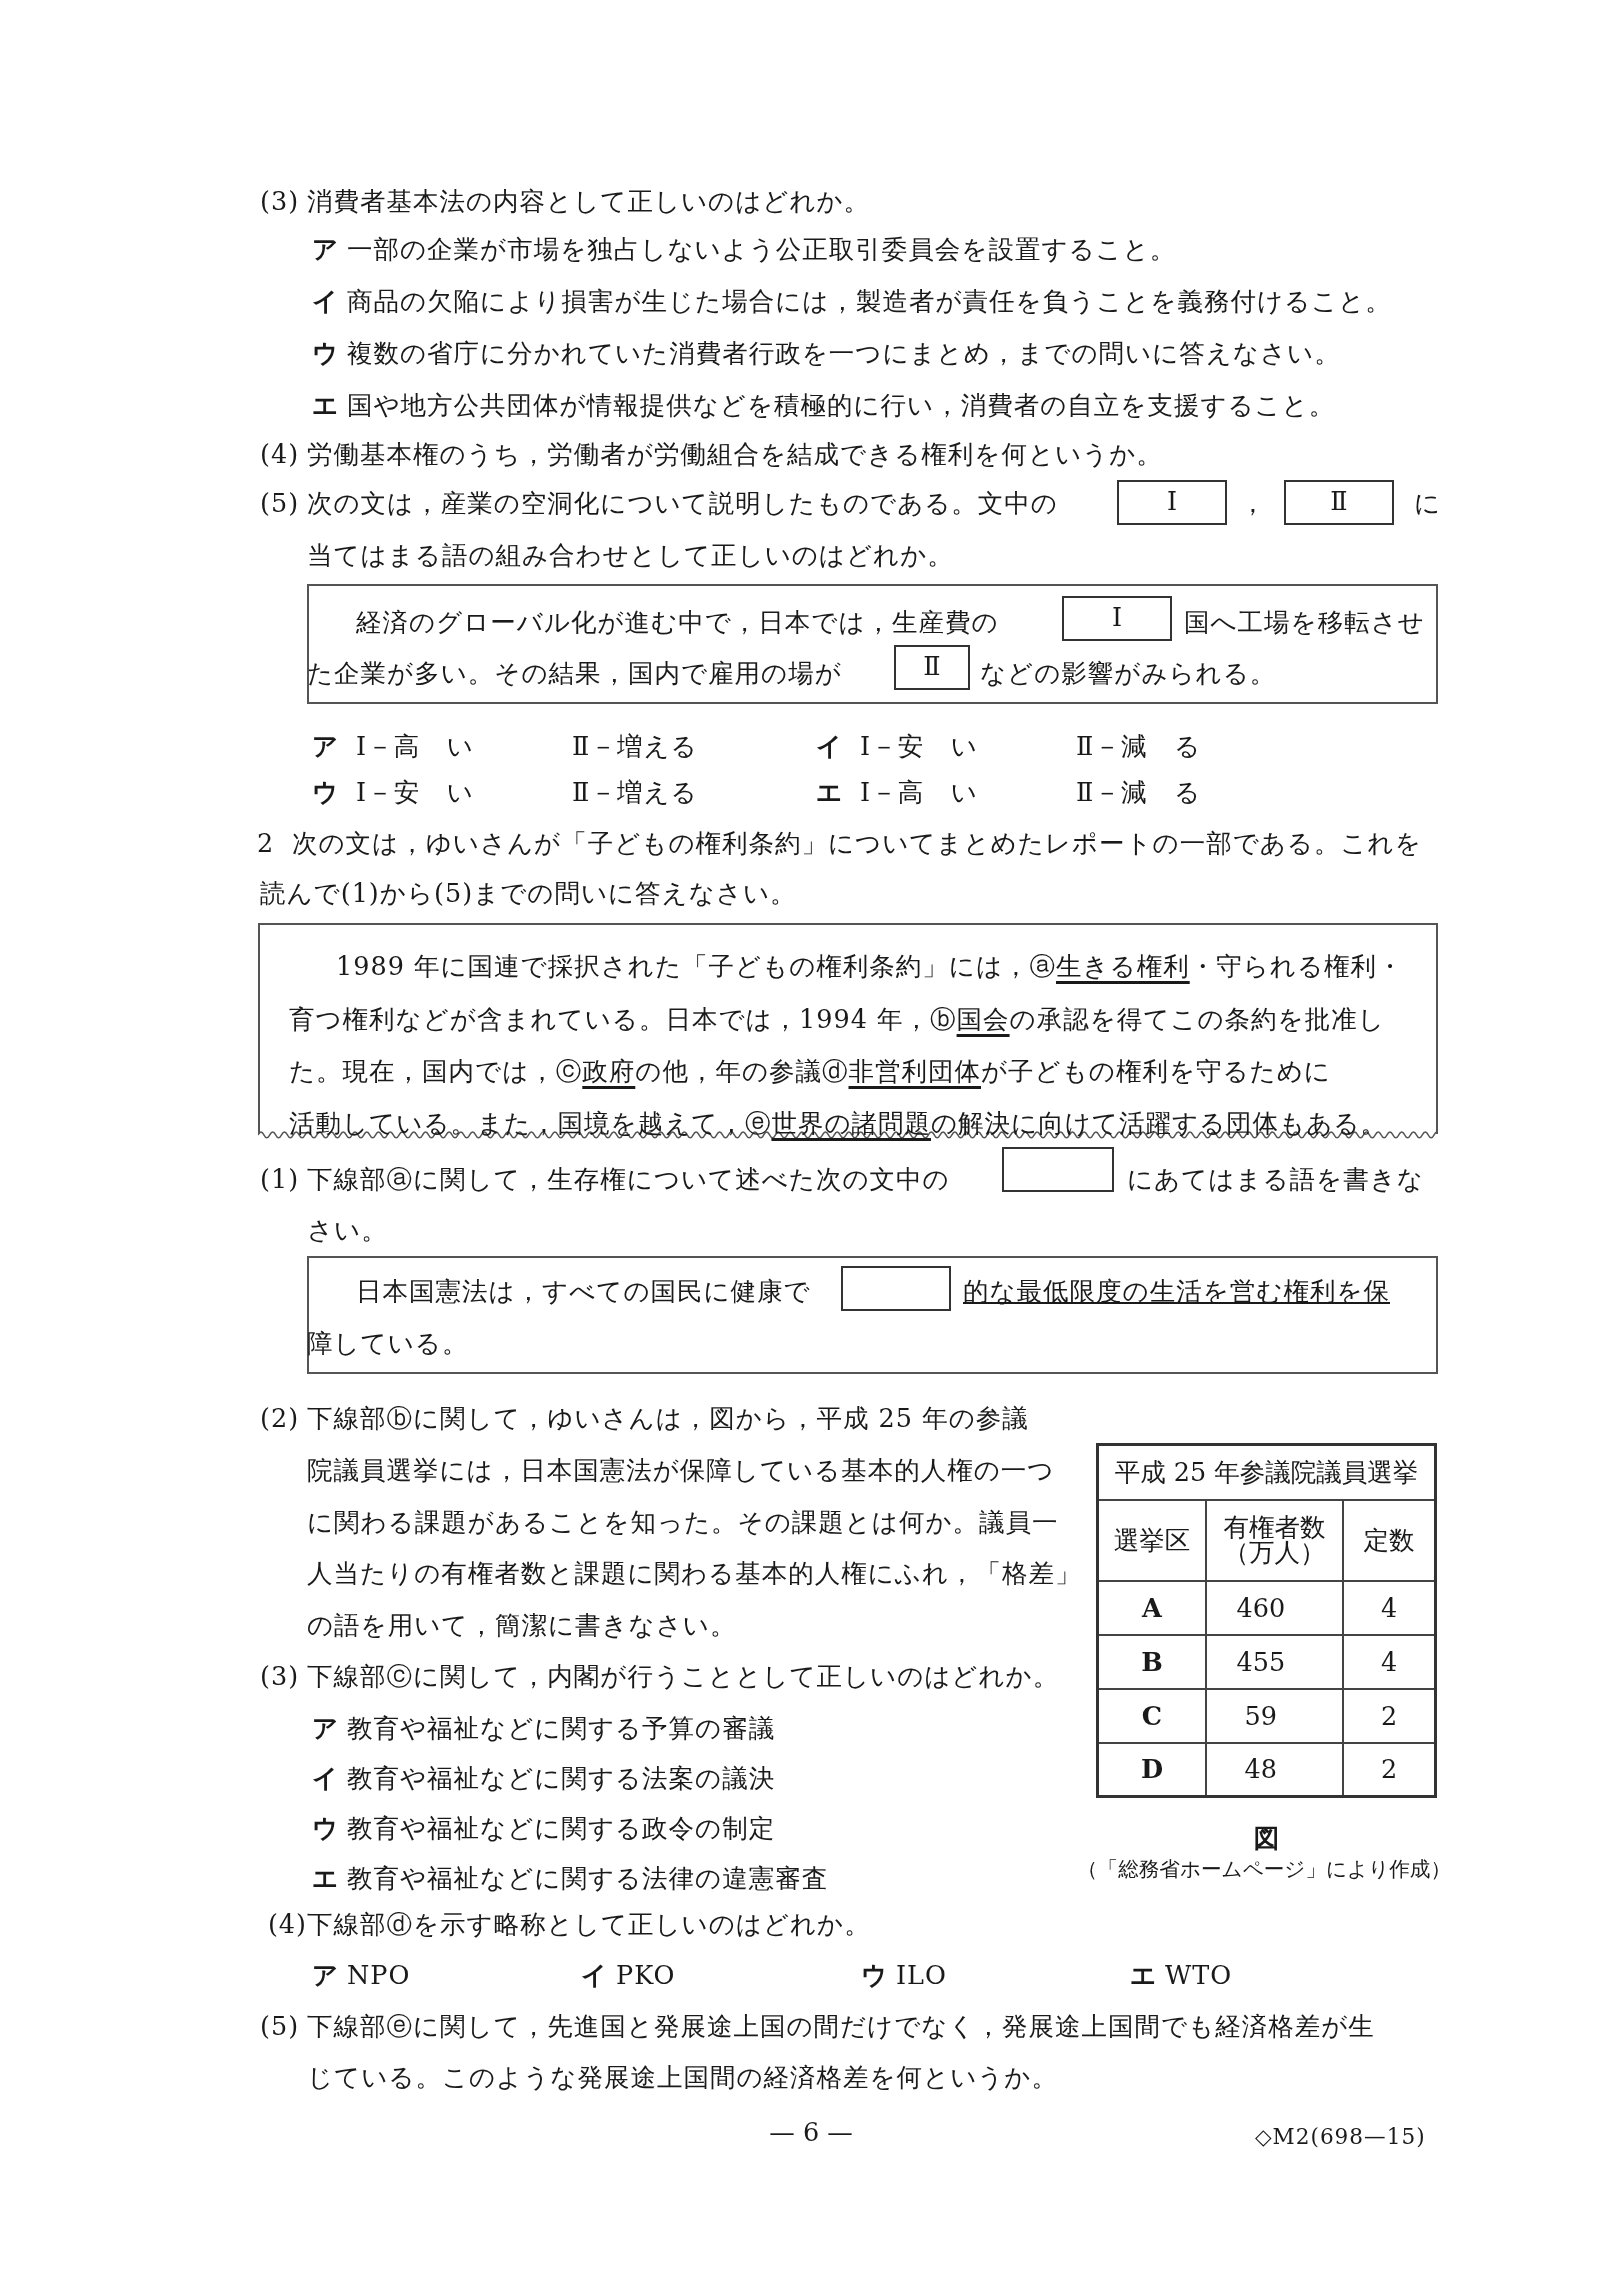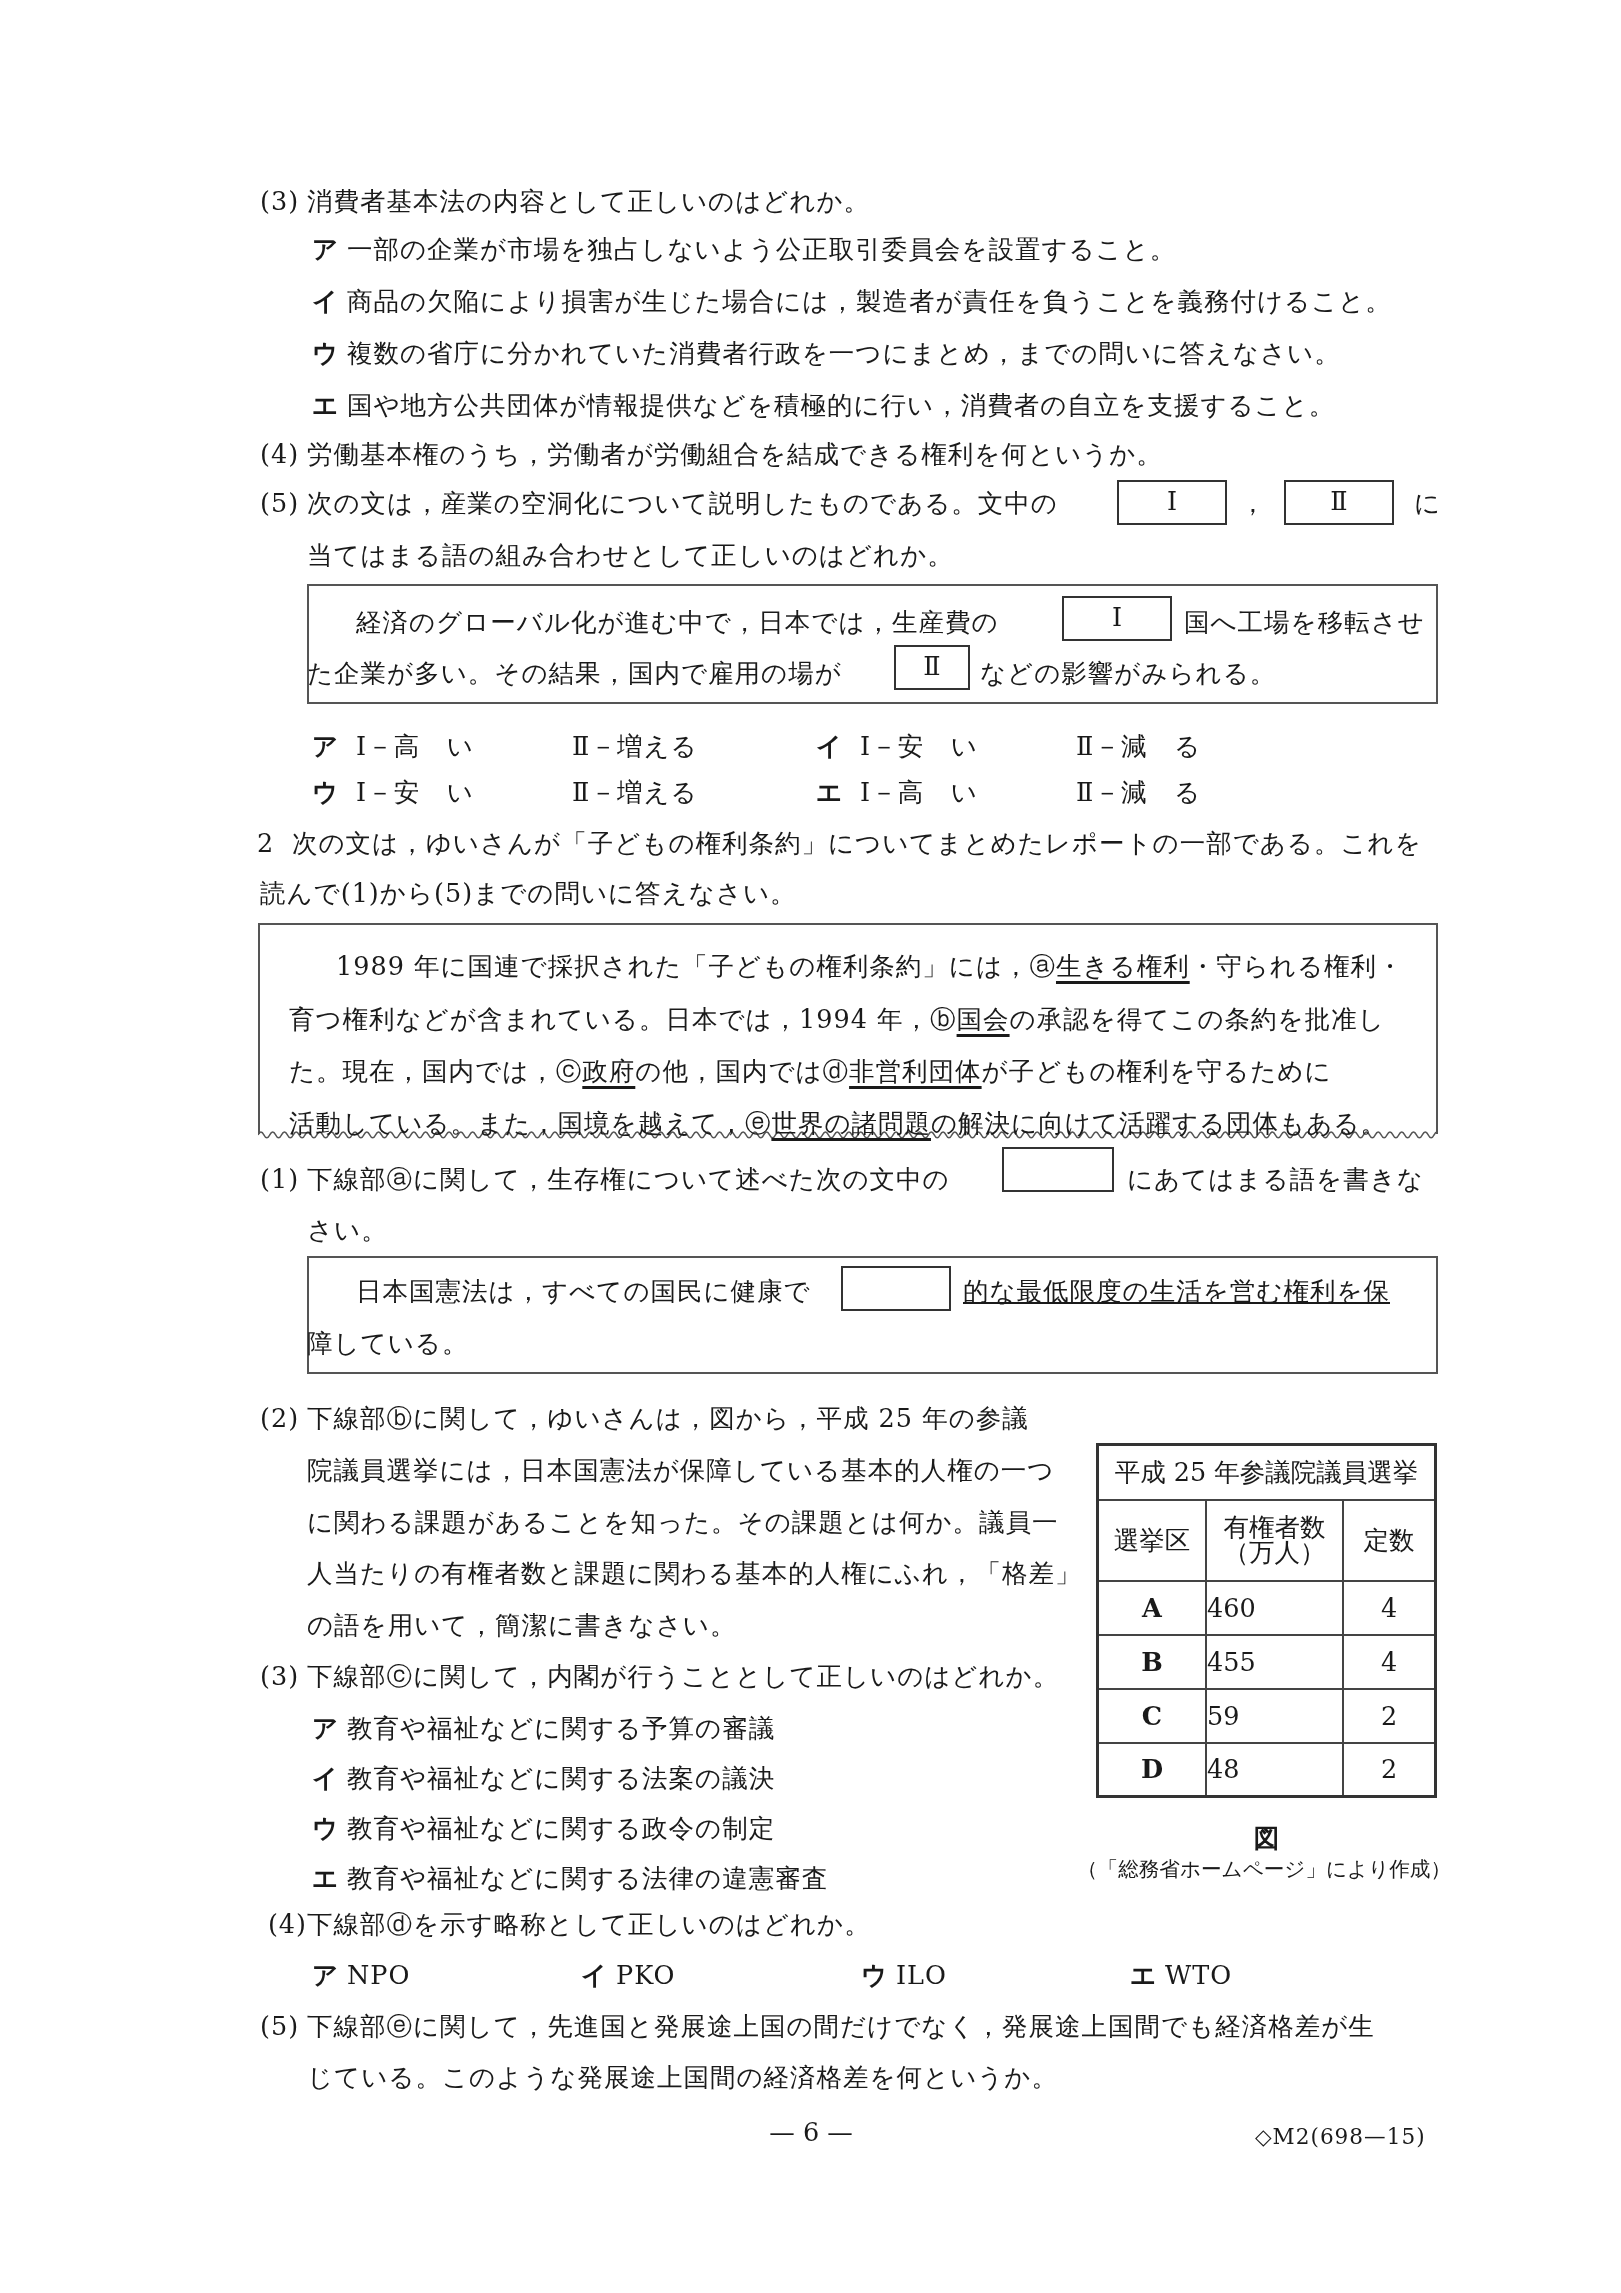--- a/index.html
+++ b/index.html
@@ -16,21 +16,21 @@
     display: inline-block; border: 2.9px solid #333; box-sizing: border-box;
     vertical-align: middle; text-align: center; line-height: 33px; height: 41px;
   }
   .frame { position: absolute; border: 2px solid #555; box-sizing: border-box; }
   .u { text-decoration: underline; text-decoration-thickness: 2.9px; text-underline-offset: 5.9px; }
   .wavy {
     position: absolute; height: 11.8px; overflow: hidden;
   }
   table.fig { position: absolute; border-collapse: collapse; border: 3.9px solid #333; }
   table.fig td { border: 2px solid #444; text-align: center; font-size: 25.5px; padding: 0; }
-  table.fig td.num { text-align: left; padding-right: 27.4px; }
+  table.fig td.num { text-align: center; padding-right: 27.4px; }
   table.fig td.key { font-weight: bold; }
   .center { position: absolute; text-align: center; }
 </style>
 </head>
 <body>
 
 <div class="page">
 
   <div class="line" style="left:260px; top:184px;">
     <span class="qnum">(3)</span><span>消費者基本法の内容として正しいのはどれか。</span>
@@ -96,21 +96,21 @@
     <path d="M0 6 Q3 0 6 6 T12 6 T18 6 T24 6 T30 6 T36 6 T42 6 T48 6 T54 6 T60 6 T66 6 T72 6 T78 6 T84 6 T90 6 T96 6 T102 6 T108 6 T114 6 T120 6 T126 6 T132 6 T138 6 T144 6 T150 6 T156 6 T162 6 T168 6 T174 6 T180 6 T186 6 T192 6 T198 6 T204 6 T210 6 T216 6 T222 6 T228 6 T234 6 T240 6 T246 6 T252 6 T258 6 T264 6 T270 6 T276 6 T282 6 T288 6 T294 6 T300 6 T306 6 T312 6 T318 6 T324 6 T330 6 T336 6 T342 6 T348 6 T354 6 T360 6 T366 6 T372 6 T378 6 T384 6 T390 6 T396 6 T402 6 T408 6 T414 6 T420 6 T426 6 T432 6 T438 6 T444 6 T450 6 T456 6 T462 6 T468 6 T474 6 T480 6 T486 6 T492 6 T498 6 T504 6 T510 6 T516 6 T522 6 T528 6 T534 6 T540 6 T546 6 T552 6 T558 6 T564 6 T570 6 T576 6 T582 6 T588 6 T594 6 T600 6 T606 6 T612 6 T618 6 T624 6 T630 6 T636 6 T642 6 T648 6 T654 6 T660 6 T666 6 T672 6 T678 6 T684 6 T690 6 T696 6 T702 6 T708 6 T714 6 T720 6 T726 6 T732 6 T738 6 T744 6 T750 6 T756 6 T762 6 T768 6 T774 6 T780 6 T786 6 T792 6 T798 6 T804 6 T810 6 T816 6 T822 6 T828 6 T834 6 T840 6 T846 6 T852 6 T858 6 T864 6 T870 6 T876 6 T882 6 T888 6 T894 6 T900 6 T906 6 T912 6 T918 6 T924 6 T930 6 T936 6 T942 6 T948 6 T954 6 T960 6 T966 6 T972 6 T978 6 T984 6 T990 6 T996 6 T1002 6 T1008 6 T1014 6 T1020 6 T1026 6 T1032 6 T1038 6 T1044 6 T1050 6 T1056 6 T1062 6 T1068 6 T1074 6 T1080 6 T1086 6 T1092 6 T1098 6 T1104 6 T1110 6 T1116 6 T1122 6 T1128 6 T1134 6 T1140 6 T1146 6 T1152 6 T1158 6 T1164 6 T1170 6 T1176 6 T1182 6 T1188 6 T1194 6 T1200 6 T1206 6" fill="none" stroke="#555" stroke-width="1.5"></path>
   </svg>
 
   <div class="line" style="left:336px; top:949px;">
     <span>1989 年に国連で採択された「子どもの権利条約」には，ⓐ</span><span class="u">生きる権利</span><span>・守られる権利・</span>
   </div>
   <div class="line" style="left:289px; top:1002px;">
     <span>育つ権利などが含まれている。日本では，1994 年，ⓑ</span><span class="u">国会</span><span>の承認を得てこの条約を批准し</span>
   </div>
   <div class="line" style="left:289px; top:1054px;">
-    <span>た。現在，国内では，ⓒ</span><span class="u">政府</span><span>の他，国内ではⓓ</span><span class="u">非営利団体</span><span>が子どもの権利を守るために</span>
+    <span>た。現在，国内では，ⓒ</span><span class="u">政府</span><span>の他，年の参議ⓓ</span><span class="u">非営利団体</span><span>が子どもの権利を守るために</span>
   </div>
   <div class="line" style="left:289px; top:1106px;">
     <span>活動している。また，国境を越えて，ⓔ</span><span class="u">世界の諸問題</span><span>の解決に向けて活躍する団体もある。</span>
   </div>
 
   <div class="line" style="left:260px; top:1162px;">
     <span class="qnum">(1)</span><span>下線部ⓐに関して，生存権について述べた次の文中の</span>
   </div>
   <div class="blank" style="position:absolute; left:1002px; top:1147px; width:112px; height:45px;"></div>
   <div class="line" style="left:1127px; top:1162px;">にあてはまる語を書きな</div>

